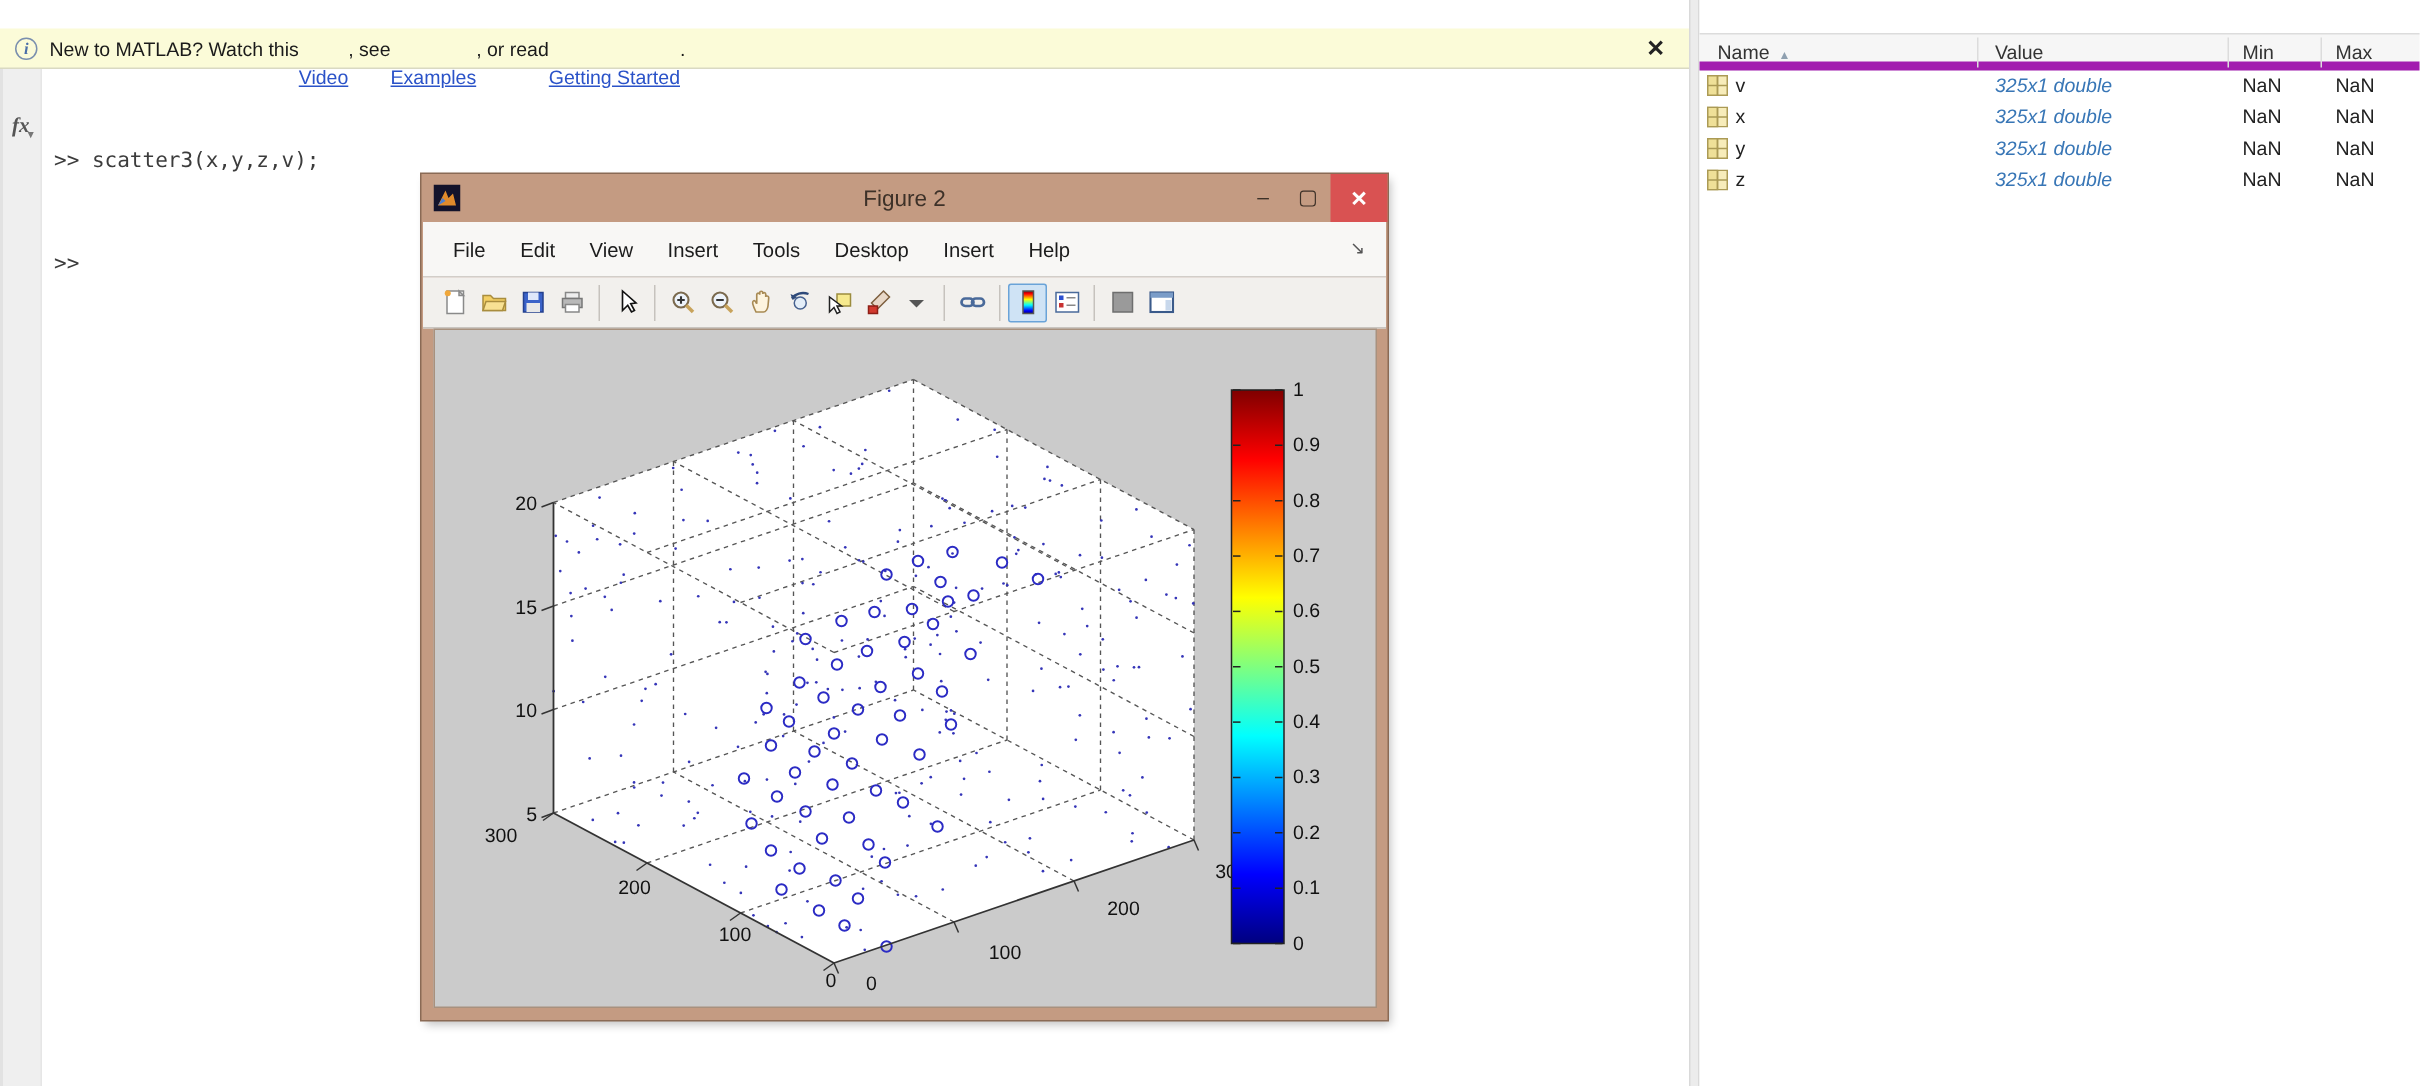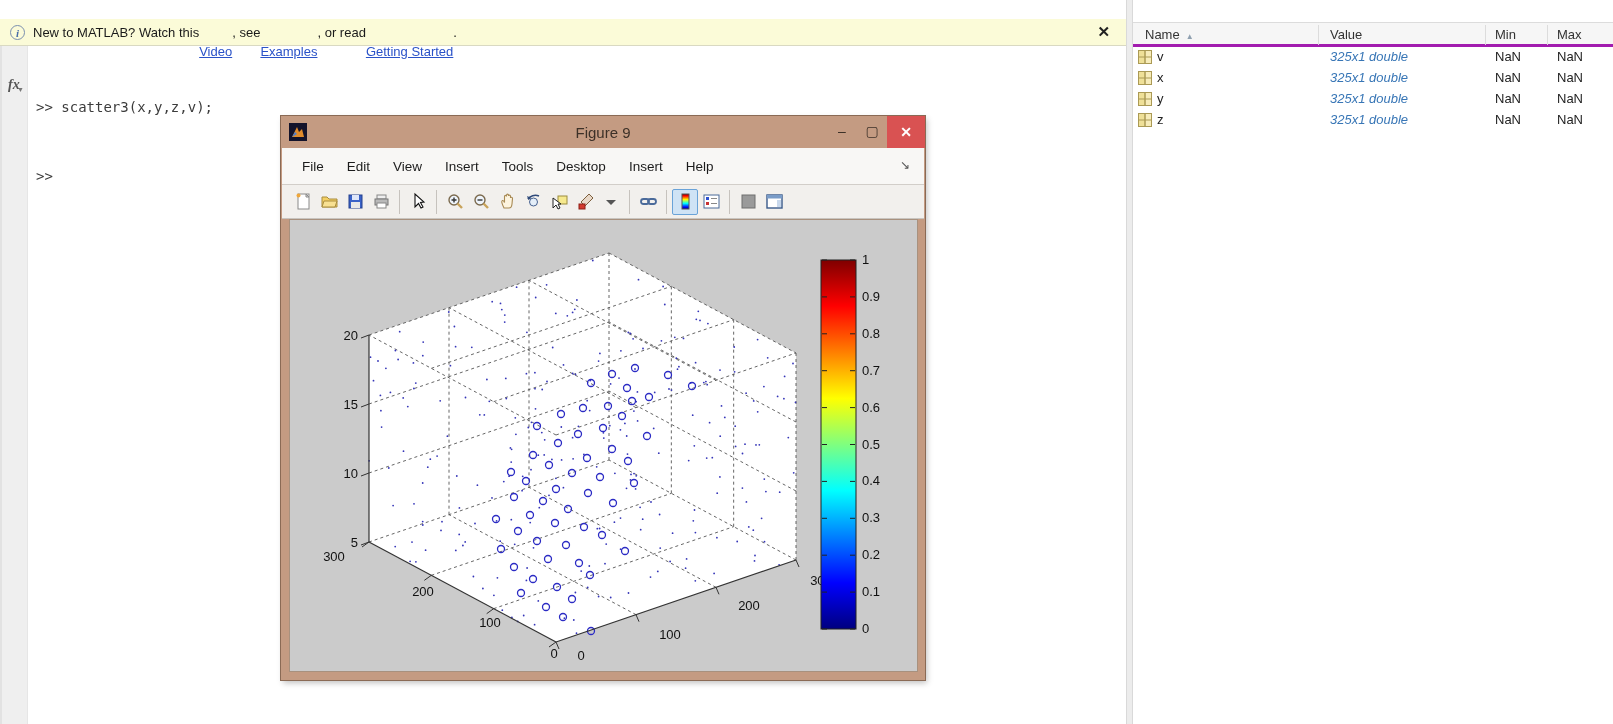--- a/index.html
+++ b/index.html
@@ -53,21 +53,21 @@
   .tsep { width:1px; height:24px; background:#c6c2bd; margin:0 5px; }
   #fig-content { position:absolute; left:8px; top:103px; width:629px; height:453px;
             background:#cbcbcb; border:1px solid #a8917e; }
   #plot-svg { position:absolute; left:0; top:0; }
   
   #divider { position:absolute; left:1126px; top:0; width:7px; height:724px; background:#ececec;
              border-left:1px solid #d9d9d9; border-right:1px solid #d9d9d9; }
   #ws-pane { position:absolute; left:1133px; top:0; width:480px; height:724px; background:#fff; }
   #ws-header { left:0; width:480px; padding-left:34px; position:absolute; }
   #ws-colhead { position:absolute; left:0; top:22px; width:480px; height:25px; background:#f6f6f6;
-             border-top:1px solid #dcdcdc; border-bottom:3px solid #a21caf; font-size:13px; color:#333; }
+             border-top:1px solid #dcdcdc; border-bottom:6px solid #a21caf; font-size:13px; color:#333; }
   #ws-colhead .col { position:absolute; top:4px; }
   #ws-colhead .csep { position:absolute; top:2px; width:1px; height:20px; background:#dcdcdc; }
   .sort-arrow { font-size:8px; color:#8fa0b0; margin-left:6px; }
   #ws-rows { position:absolute; left:0; top:47px; width:480px; }
   .ws-row { position:relative; height:21px; font-size:13px; color:#222; cursor:default; }
   .ws-row .vicon { position:absolute; left:5px; top:3px; }
   .ws-row .vname { position:absolute; left:24px; top:2px; }
   .ws-row .vval  { position:absolute; left:197px; top:2px; color:#3876b6; font-style:italic; }
   .ws-row .vmin  { position:absolute; left:362px; top:2px; }
   .ws-row .vmax  { position:absolute; left:424px; top:2px; }
@@ -96,21 +96,21 @@
   </div>
 </div>
 
 <div id="fig-win">
   <div id="fig-titlebar">
     <svg id="fig-app-icon" viewBox="0 0 18 18">
       <rect width="18" height="18" fill="#13132b"></rect>
       <path d="M3 14 L8 4 L10 9 L13 6 L15 14 Z" fill="#e08b2c"></path>
       <path d="M3 14 L6 9 L8 11 Z" fill="#4d7fd0"></path>
     </svg>
-    <span id="fig-title">Figure 9</span>
+    <span id="fig-title">Figure 2</span>
     <div id="fig-controls">
       <div class="winbtn">–</div>
       <div class="winbtn">▢</div>
       <div id="btn-close">✕</div>
     </div>
   </div>
   <div id="fig-menubar">
     <span class="mi">File</span>
       <span class="mi">Edit</span>
       <span class="mi">View</span>

